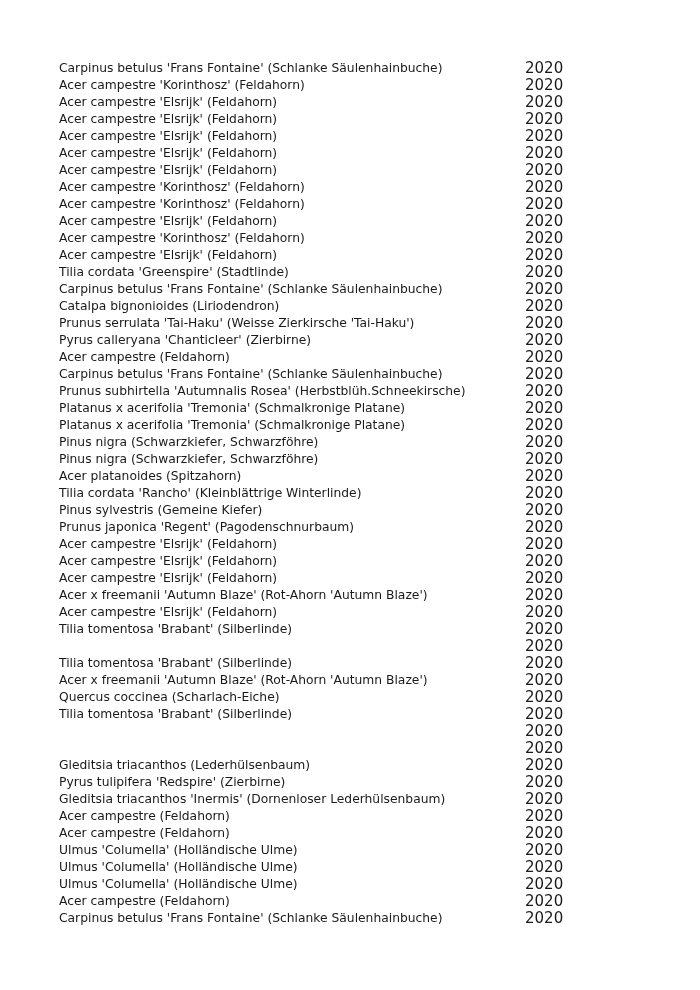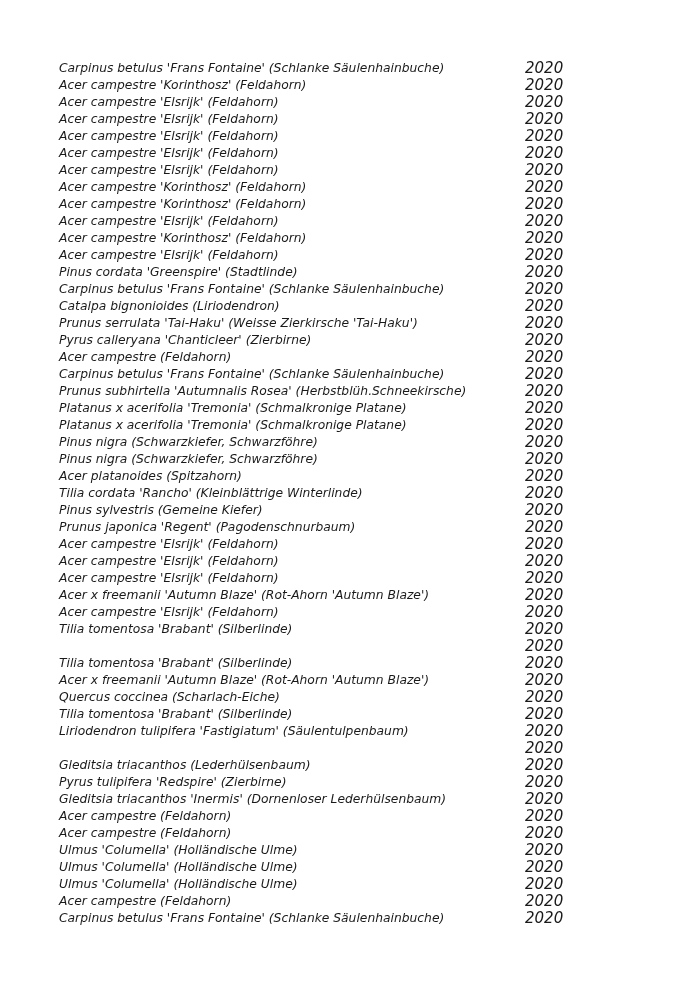--- a/index.html
+++ b/index.html
@@ -14,21 +14,20 @@
     color: #1a1a1a;
     -webkit-font-smoothing: antialiased;
   }
   .page {
     position: relative;
     width: 700px;
     height: 990px;
     box-sizing: border-box;
     padding: 60px 0 0 0;
     background: #ffffff;
-    font-style: italic;
   }
   .plant-list {
     margin: 0;
     padding: 0;
     list-style: none;
   }
   .plant-row {
     display: flex;
     align-items: baseline;
     height: 17px;
@@ -90,21 +89,21 @@
       <li class="plant-row">
         <span class="row-inner"><span class="plant-name">Acer campestre 'Elsrijk' (Feldahorn)</span><span class="plant-year">2020</span></span>
       </li>
       <li class="plant-row">
         <span class="row-inner"><span class="plant-name">Acer campestre 'Korinthosz' (Feldahorn)</span><span class="plant-year">2020</span></span>
       </li>
       <li class="plant-row">
         <span class="row-inner"><span class="plant-name">Acer campestre 'Elsrijk' (Feldahorn)</span><span class="plant-year">2020</span></span>
       </li>
       <li class="plant-row">
-        <span class="row-inner"><span class="plant-name">Pinus cordata 'Greenspire' (Stadtlinde)</span><span class="plant-year">2020</span></span>
+        <span class="row-inner"><span class="plant-name">Tilia cordata 'Greenspire' (Stadtlinde)</span><span class="plant-year">2020</span></span>
       </li>
       <li class="plant-row">
         <span class="row-inner"><span class="plant-name">Carpinus betulus 'Frans Fontaine' (Schlanke Säulenhainbuche)</span><span class="plant-year">2020</span></span>
       </li>
       <li class="plant-row">
         <span class="row-inner"><span class="plant-name">Catalpa bignonioides (Liriodendron)</span><span class="plant-year">2020</span></span>
       </li>
       <li class="plant-row">
         <span class="row-inner"><span class="plant-name">Prunus serrulata 'Tai-Haku' (Weisse Zierkirsche 'Tai-Haku')</span><span class="plant-year">2020</span></span>
       </li>
@@ -171,21 +170,21 @@
       <li class="plant-row">
         <span class="row-inner"><span class="plant-name">Acer x freemanii 'Autumn Blaze' (Rot-Ahorn 'Autumn Blaze')</span><span class="plant-year">2020</span></span>
       </li>
       <li class="plant-row">
         <span class="row-inner"><span class="plant-name">Quercus coccinea (Scharlach-Eiche)</span><span class="plant-year">2020</span></span>
       </li>
       <li class="plant-row">
         <span class="row-inner"><span class="plant-name">Tilia tomentosa 'Brabant' (Silberlinde)</span><span class="plant-year">2020</span></span>
       </li>
       <li class="plant-row">
-        <span class="row-inner"><span class="plant-name">Liriodendron tulipifera 'Fastigiatum' (Säulentulpenbaum)</span><span class="plant-year">2020</span></span>
+        <span class="row-inner"><span class="plant-year">2020</span></span>
       </li>
       <li class="plant-row">
         <span class="row-inner"><span class="plant-year">2020</span></span>
       </li>
       <li class="plant-row">
         <span class="row-inner"><span class="plant-name">Gleditsia triacanthos (Lederhülsenbaum)</span><span class="plant-year">2020</span></span>
       </li>
       <li class="plant-row">
         <span class="row-inner"><span class="plant-name">Pyrus tulipifera 'Redspire' (Zierbirne)</span><span class="plant-year">2020</span></span>
       </li>

